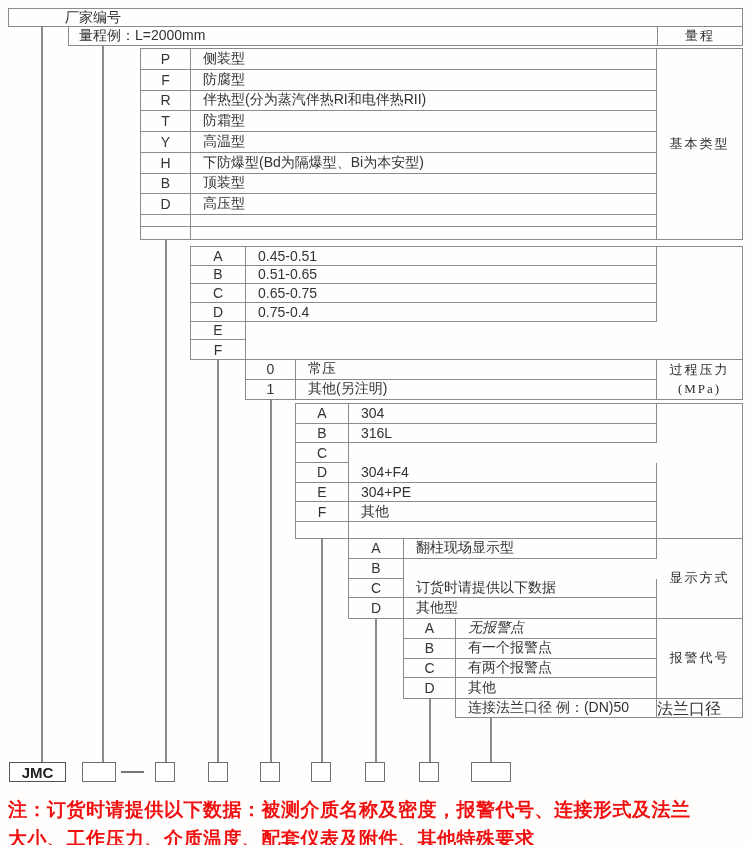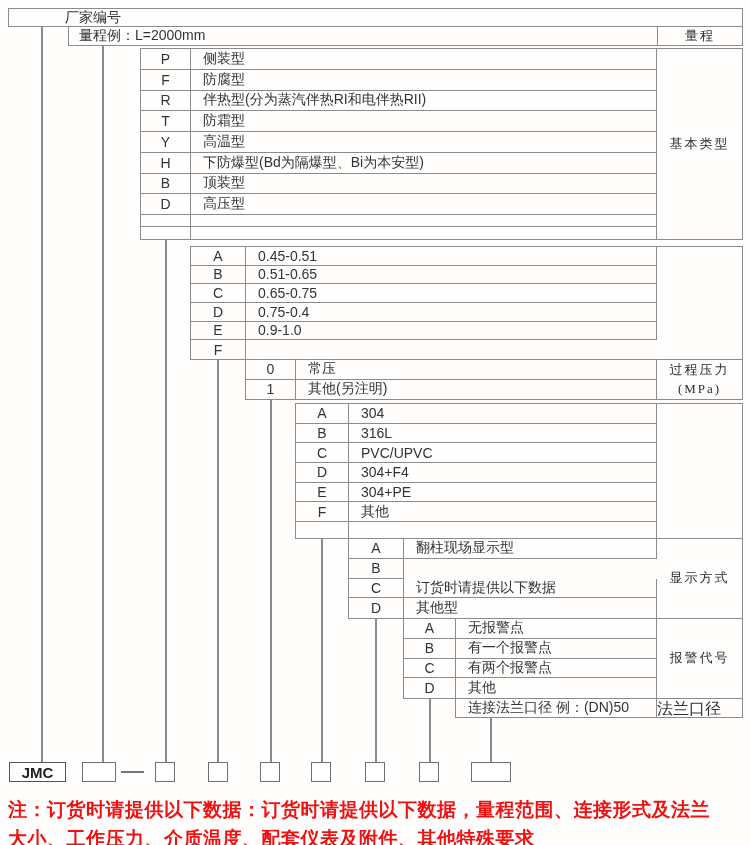--- a/index.html
+++ b/index.html
@@ -81,40 +81,38 @@
       <div class="sec" style="left: 190px; top: 246px; width: 553px; height: 114px; grid-template-columns: 55px 1fr 85px; grid-template-rows: repeat(6, 1fr);">
         <div class="cell code bb" style="grid-area: 1 / 1;">A</div>
         <div class="cell desc bb" style="grid-area: 1 / 2;">0.45-0.51</div>
         <div class="cell code bb" style="grid-area: 2 / 1;">B</div>
         <div class="cell desc bb" style="grid-area: 2 / 2;">0.51-0.65</div>
         <div class="cell code bb" style="grid-area: 3 / 1;">C</div>
         <div class="cell desc bb" style="grid-area: 3 / 2;">0.65-0.75</div>
         <div class="cell code bb" style="grid-area: 4 / 1;">D</div>
         <div class="cell desc bb" style="grid-area: 4 / 2;">0.75-0.4</div>
         <div class="cell code bb" style="grid-area: 5 / 1;">E</div>
-        <div class="cell desc bb" style="grid-area: 5 / 2;">0.9-1.0</div>
         <div class="cell code" style="grid-area: 6 / 1;">F</div>
       </div>
       <div class="sec no-top" style="left: 245px; top: 360px; width: 498px; height: 40px; grid-template-columns: 50px 1fr 85px; grid-template-rows: repeat(2, 1fr);">
         <div class="cell code bb" style="grid-area: 1 / 1;">0</div>
         <div class="cell desc bb" style="grid-area: 1 / 2;">常压</div>
         <div class="cell code" style="grid-area: 2 / 1;">1</div>
         <div class="cell desc" style="grid-area: 2 / 2;">其他(另注明)</div>
         <div class="sec-label" style="grid-area: 1 / 3 / span 2;">
           <div>过程压力</div>
           <div>(MPa)</div>
         </div>
       </div>
       <div class="sec" style="left: 295px; top: 403px; width: 448px; height: 136px; grid-template-columns: 53px 1fr 85px; grid-template-rows: repeat(6, 1fr) 16px;">
         <div class="cell code bb" style="grid-area: 1 / 1;">A</div>
         <div class="cell desc bb" style="grid-area: 1 / 2;">304</div>
         <div class="cell code bb" style="grid-area: 2 / 1;">B</div>
         <div class="cell desc bb" style="grid-area: 2 / 2;">316L</div>
         <div class="cell code bb" style="grid-area: 3 / 1;">C</div>
-        <div class="cell desc bb" style="grid-area: 3 / 2;">PVC/UPVC</div>
         <div class="cell code bb" style="grid-area: 4 / 1;">D</div>
         <div class="cell desc bb" style="grid-area: 4 / 2;">304+F4</div>
         <div class="cell code bb" style="grid-area: 5 / 1;">E</div>
         <div class="cell desc bb" style="grid-area: 5 / 2;">304+PE</div>
         <div class="cell code bb" style="grid-area: 6 / 1;">F</div>
         <div class="cell desc bb" style="grid-area: 6 / 2;">其他</div>
         <div class="cell code" style="grid-area: 7 / 1;"></div>
         <div class="cell desc" style="grid-area: 7 / 2;"></div>
       </div>
       <div class="sec no-top" style="left: 348px; top: 539px; width: 395px; height: 80px; grid-template-columns: 55px 1fr 85px; grid-template-rows: repeat(4, 1fr);">
@@ -124,21 +122,21 @@
         <div class="cell code bb" style="grid-area: 3 / 1;">C</div>
         <div class="cell desc bb" style="grid-area: 3 / 2;">订货时请提供以下数据</div>
         <div class="cell code" style="grid-area: 4 / 1;">D</div>
         <div class="cell desc" style="grid-area: 4 / 2;">其他型</div>
         <div class="sec-label" style="grid-area: 1 / 3 / span 4;">
           <div>显示方式</div>
         </div>
       </div>
       <div class="sec no-top" style="left: 403px; top: 619px; width: 340px; height: 80px; grid-template-columns: 52px 1fr 85px; grid-template-rows: repeat(4, 1fr);">
         <div class="cell code bb" style="grid-area: 1 / 1;">A</div>
-        <div class="cell desc bb" style="grid-area: 1 / 2;">无报警点</div>
+        <div class="cell desc bb" style="grid-area: 1 / 2; font-style: italic;">无报警点</div>
         <div class="cell code bb" style="grid-area: 2 / 1;">B</div>
         <div class="cell desc bb" style="grid-area: 2 / 2;">有一个报警点</div>
         <div class="cell code bb" style="grid-area: 3 / 1;">C</div>
         <div class="cell desc bb" style="grid-area: 3 / 2;">有两个报警点</div>
         <div class="cell code" style="grid-area: 4 / 1;">D</div>
         <div class="cell desc" style="grid-area: 4 / 2;">其他</div>
         <div class="sec-label" style="grid-area: 1 / 3 / span 4;">
           <div>报警代号</div>
         </div>
       </div>
@@ -164,17 +162,17 @@
   <div class="dash" style="left:121px;width:23px;"></div>
   <div class="codebox" style="left:155px;width:20px;"></div>
   <div class="codebox" style="left:208px;width:20px;"></div>
   <div class="codebox" style="left:260px;width:20px;"></div>
   <div class="codebox" style="left:311px;width:20px;"></div>
   <div class="codebox" style="left:365px;width:20px;"></div>
   <div class="codebox" style="left:419px;width:20px;"></div>
   <div class="codebox" style="left:471px;width:40px;"></div>
 
   <div class="note" style="color: rgb(240, 16, 16);">
-    <span>注：订货时请提供以下数据：订货时请提供以下数据，量程范围、连接形式及法兰</span><br>
+    <span>注：订货时请提供以下数据：被测介质名称及密度，报警代号、连接形式及法兰</span><br>
     <span>大小、工作压力、介质温度、配套仪表及附件、其他特殊要求</span>
   </div>
 
 </div>
 
 </body></html>

